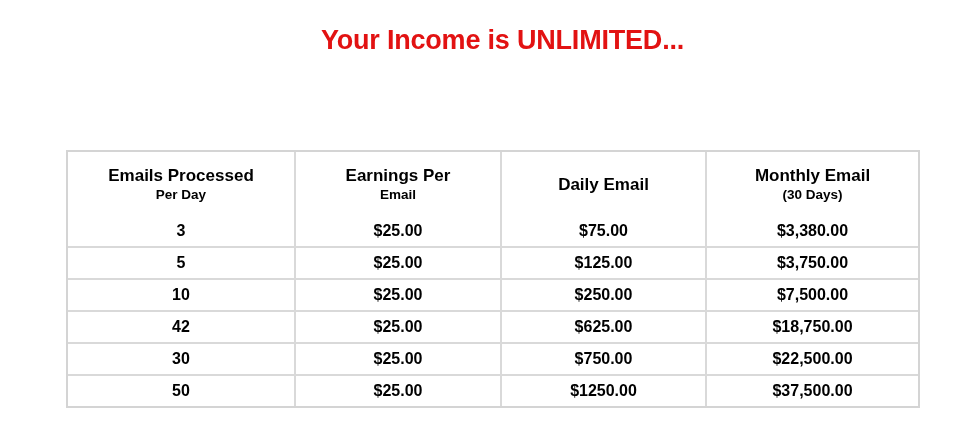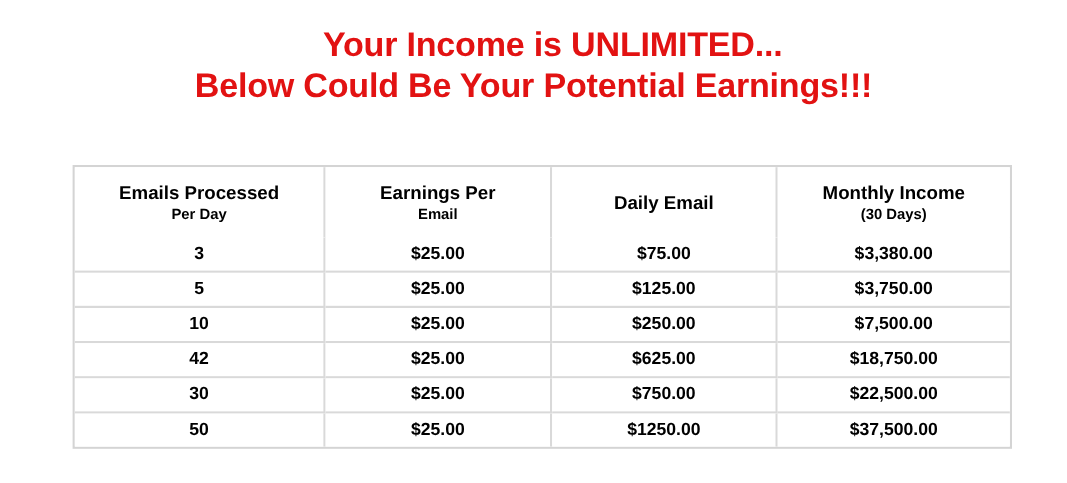--- a/index.html
+++ b/index.html
@@ -23,21 +23,21 @@
     left: 0;
     width: 970px;
     text-align: center;
     color: #e21212;
     font-weight: bold;
     font-size: 31px;
     line-height: 37px;
     letter-spacing: -0.2px;
     white-space: nowrap;
   }
-  .headline-line-1 { font-size: 31px; margin-left: 35px; }
+  .headline-line-1 { font-size: 27px; margin-left: 35px; }
   .headline-line-2 { font-size: 31px; }
 
   
   .earnings-table-wrap {
     position: absolute;
     left: 66px;
     top: 150px;
     width: 850px;
   }
   table.earnings-table {
@@ -84,21 +84,20 @@
     font-weight: bold;
     font-size: 16px;
     line-height: 30px;
   }
 </style>
 </head>
 <body>
 
 <div class="headline">
   <div class="headline-line-1">Your Income is UNLIMITED...</div>
-  <div class="headline-line-2">Below Could Be Your Potential Earnings!!!</div>
 </div>
 
 <div class="earnings-table-wrap">
   <table class="earnings-table">
     <colgroup>
       <col class="c1">
         <col class="c2">
         <col class="c3">
         <col class="c4">
     </colgroup>
@@ -109,21 +108,21 @@
           <span class="header-sub">Per Day</span>
         </td>
         <td class="header-cell">
           <span>Earnings Per</span>
           <span class="header-sub">Email</span>
         </td>
         <td class="header-cell">
           <span>Daily Email</span>
         </td>
         <td class="header-cell">
-          <span>Monthly Income</span>
+          <span>Monthly Email</span>
           <span class="header-sub">(30 Days)</span>
         </td>
       </tr>
     </thead>
     <tbody>
       <tr>
         <td class="data-cell">3</td>
         <td class="data-cell">$25.00</td>
         <td class="data-cell">$75.00</td>
         <td class="data-cell">$3,380.00</td>

